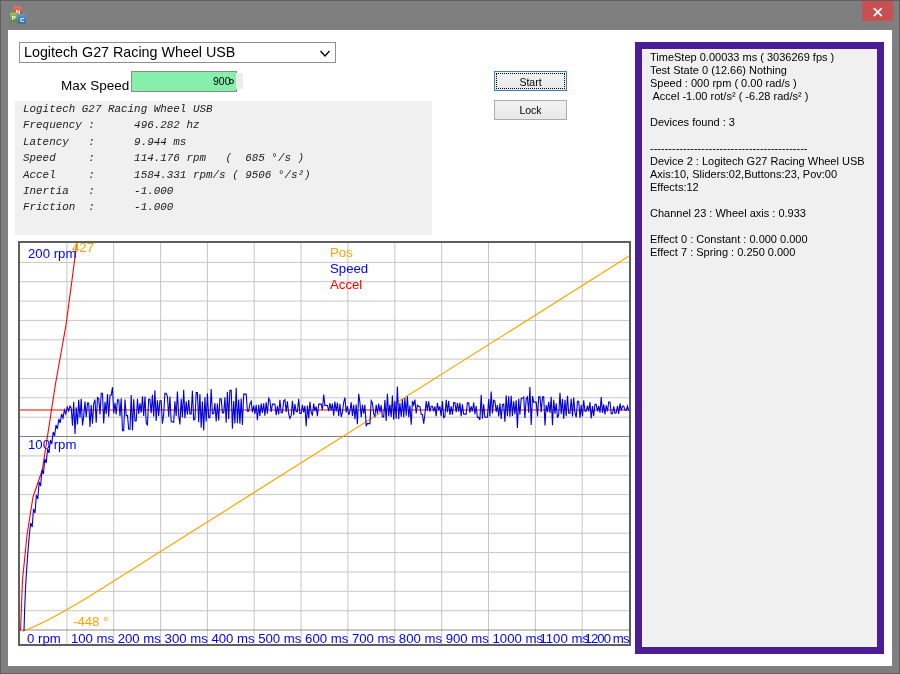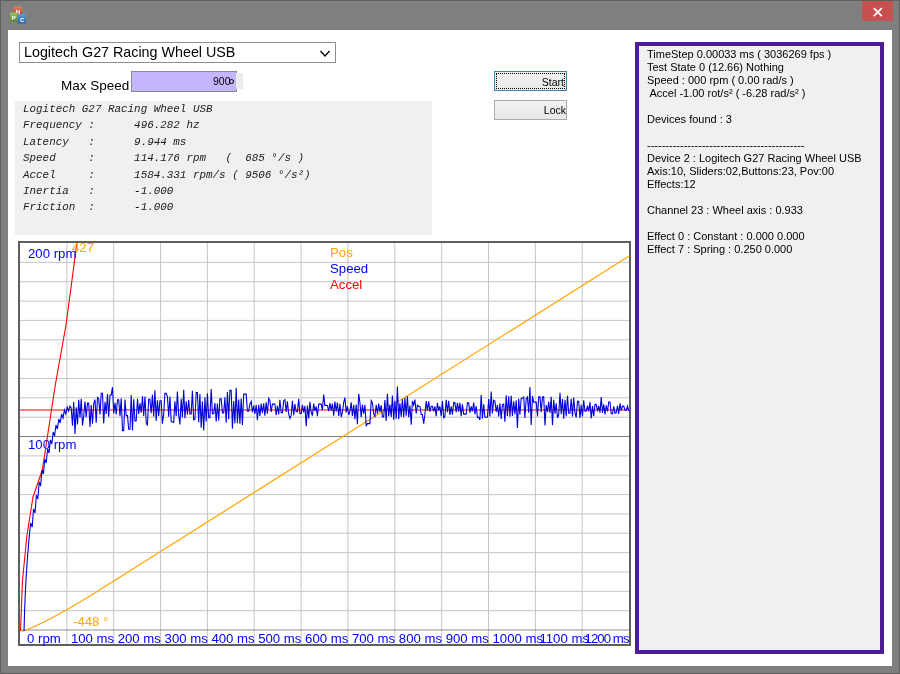--- a/index.html
+++ b/index.html
@@ -1,29 +1,29 @@
 <!DOCTYPE html>
 <html><head><meta charset="utf-8"><style>
 *{margin:0;padding:0;box-sizing:border-box;}
 body{width:900px;height:674px;position:relative;font-family:"Liberation Sans",sans-serif;background:#7f7f7f;overflow:hidden;}
 #frame{position:absolute;inset:0;border:1px solid #5f5f5f;}
 #title{position:absolute;left:0;top:0;width:848px;height:30px;text-align:center;font-size:14.3px;color:#262626;line-height:27px;margin-top:40px;}
 #close{position:absolute;left:862px;top:1px;width:31px;height:20px;background:#c75050;}
 #client{position:absolute;left:8px;top:30px;width:884px;height:636px;background:#ffffff;}
 #combo{position:absolute;left:19px;top:42px;width:317px;height:21px;background:#fff;border:1px solid #8e8e93;font-size:14.3px;line-height:19px;padding-left:4px;color:#000;}
 #maxlabel{position:absolute;left:61px;top:78px;font-size:13.5px;color:#000;}
-#maxinput{position:absolute;left:131px;top:71px;width:106px;height:21px;border:1px solid #8a8a8a;background:#c4b5fd;font-size:10.5px;line-height:19px;text-align:right;padding-right:5.5px;}
+#maxinput{position:absolute;left:131px;top:71px;width:106px;height:21px;border:1px solid #8a8a8a;background:#86efac;font-size:10.5px;line-height:19px;text-align:right;padding-right:5.5px;}
 #deg{position:absolute;left:229px;top:79px;width:5px;height:5px;border:1.4px solid #000;border-radius:50%;}
 #degbox{position:absolute;left:236px;top:73px;width:7px;height:16px;background:#ececec;}
-.btn{position:absolute;left:494px;width:73px;height:20px;background:linear-gradient(#f2f2f2,#e8e8e8);font-size:10.5px;text-align:right;line-height:18px;color:#000;}
+.btn{position:absolute;left:494px;width:73px;height:20px;background:linear-gradient(#f2f2f2,#e8e8e8);font-size:10.5px;text-align:center;line-height:18px;color:#000;}
 #start{top:71px;border:1px solid #3c7fb1;}
 #start i{position:absolute;inset:1px;border:1px dotted #000;font-style:normal;line-height:16px;}
 #stop{top:100px;border:1px solid #acacac;}
 #info{position:absolute;left:15px;top:101px;width:417px;height:134px;background:#f0f0f0;font-family:"Liberation Mono",monospace;font-style:italic;font-size:10.9px;line-height:16.4px;white-space:pre;color:#1a1a1a;padding:0px 0 0 8px;}
-#rpanel{position:absolute;left:635px;top:42px;width:249px;height:612px;background:#f0f0f0;border:4px solid #4c1d95;font-size:11px;line-height:13px;white-space:pre;color:#000;padding:2px 0 0 8px;}
+#rpanel{position:absolute;left:635px;top:42px;width:249px;height:612px;background:#f0f0f0;border:7px solid #4c1d95;font-size:11px;line-height:13px;white-space:pre;color:#000;padding:2px 0 0 8px;}
 #chart{position:absolute;left:18px;top:241px;}
 #chart text{font-family:"Liberation Sans",sans-serif;font-size:13.2px;}
 </style></head>
 <body>
 <div id="frame"></div>
 <div id="title">RFRWheelTest</div>
 <svg id="appicon" style="position:absolute;left:9px;top:5px" width="20" height="20" viewBox="0 0 20 20">
 <defs>
 <linearGradient id="gr" x1="0" y1="0" x2="0" y2="1">
         <stop offset="0" stop-color="#e87a60"></stop>

